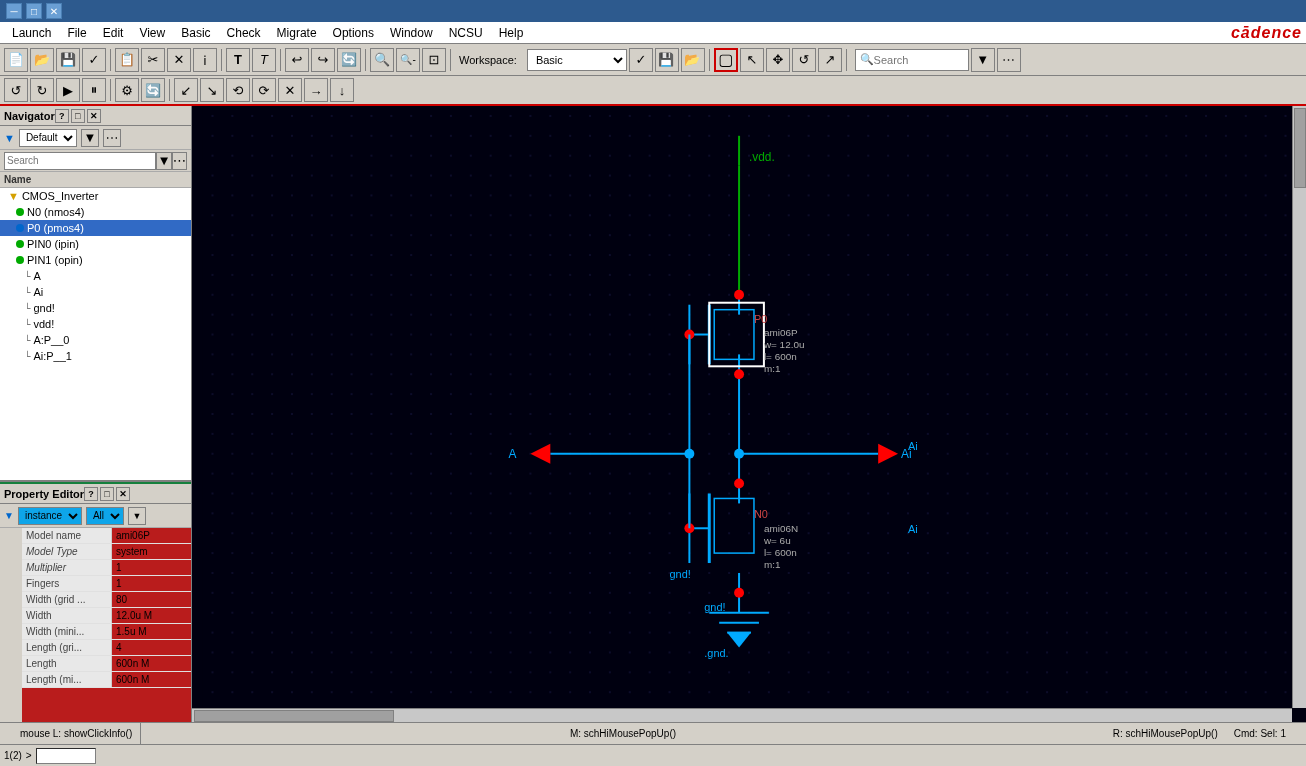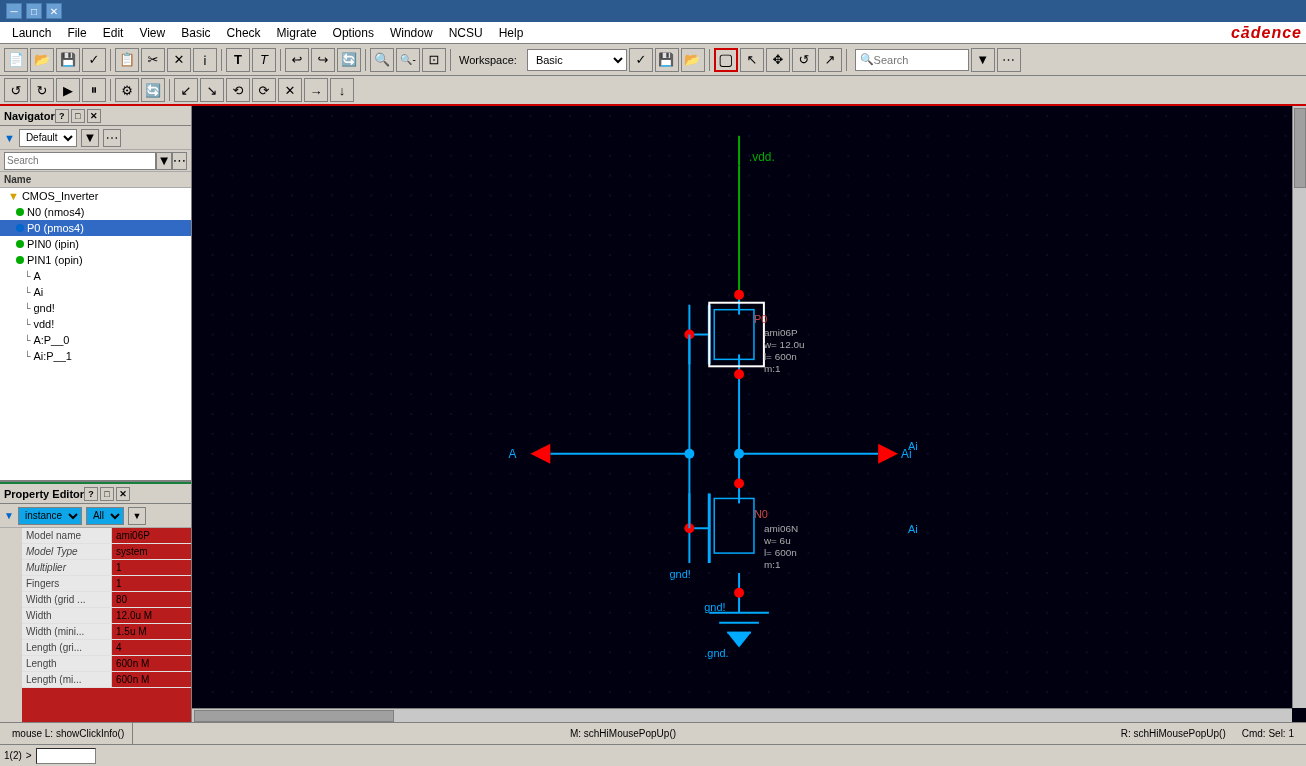--- a/index.html
+++ b/index.html
@@ -263,21 +263,21 @@
       border: 1px solid #808080;
     }
 
     
     #status-bottom {
       height: 22px;
       background: #d4d0c8;
       border-top: 1px solid #808080;
       display: flex;
       align-items: center;
-      padding: 0 4px;
+      padding: 0 12px;
       font-size: 10px;
     }
     .status-section {
       padding: 0 8px;
       border-right: 1px solid #808080;
       height: 100%;
       display: flex;
       align-items: center;
     }
     #cmd-bar {

